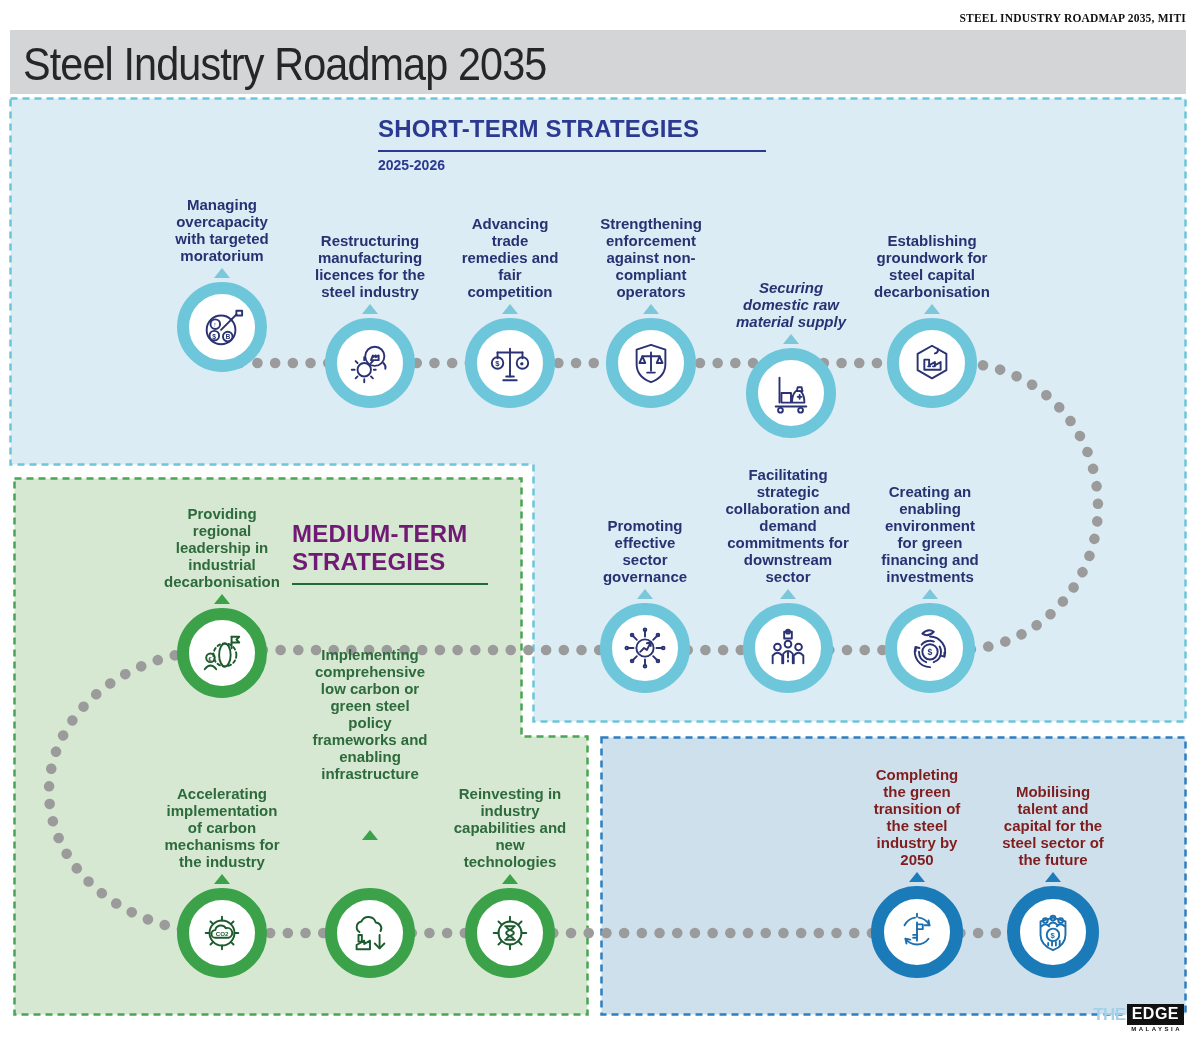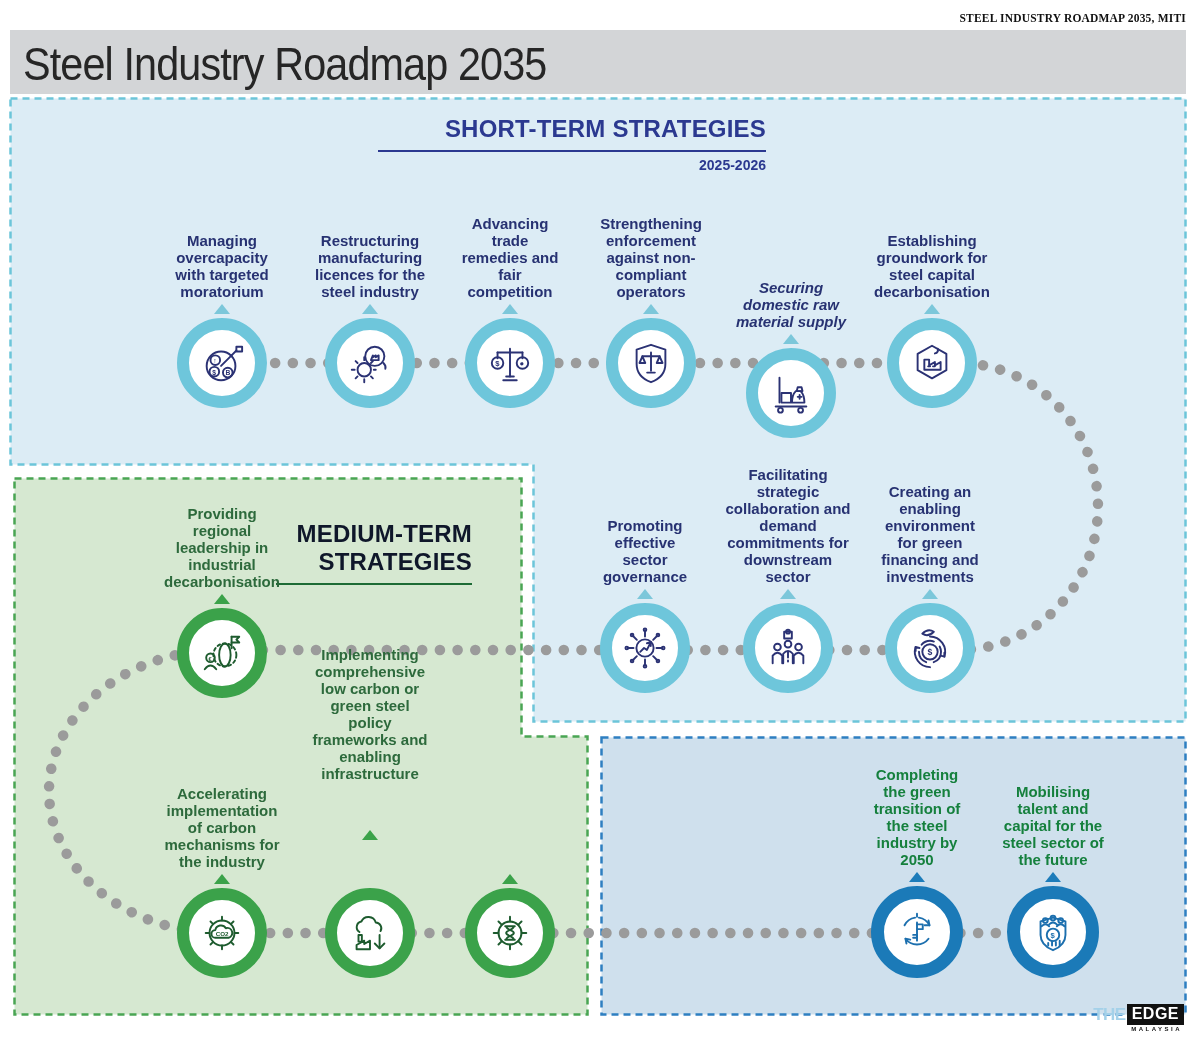--- a/index.html
+++ b/index.html
@@ -8,44 +8,44 @@
 
   .credit{position:absolute;top:12px;right:14px;font-family:"Liberation Serif", serif;
           font-size:11.5px;font-weight:bold;letter-spacing:.2px;color:#111;}
 
   .header-band{position:absolute;left:10px;top:30px;width:1176px;height:64px;background:#d3d5d7;text-decoration:underline;}
   .header-band .title{position:absolute;left:13px;top:6px;font-size:47px;color:#262626;
           letter-spacing:-1px;transform:scaleX(.88);transform-origin:left center;white-space:nowrap;}
 
   svg.layer{position:absolute;left:0;top:0;}
 
-  .sec-head{position:absolute;text-align:right;}
+  .sec-head{position:absolute;text-align:left;}
   .sec-title{font-weight:bold;font-size:24px;letter-spacing:.2px;padding-bottom:7px;margin-bottom:5px;}
   .sec-period{font-weight:bold;font-size:14px;}
   .st-head{left:378px;top:115px;width:388px;color:#2b3990;}
   .st-head .sec-title{border-bottom:2px solid #2b3990;white-space:nowrap;}
-  .md-head{left:276px;top:520px;width:196px;color:#0f172a;}
+  .md-head{left:292px;top:520px;width:196px;color:#701a75;}
   .md-head .sec-title{border-bottom:2px solid #1d6b35;}
   .lt-head{left:628px;top:795px;width:188px;color:#1b75bd;}
   .lt-head .sec-title{border-bottom:2px solid #1b75bd;}
 
   .item{position:absolute;display:flex;flex-direction:column;align-items:center;gap:4px;
         transform:translateX(-50%);}
   .lbl{font-weight:bold;font-size:15px;line-height:17px;text-align:center;}
   .tri{width:0;height:0;border-left:8px solid transparent;border-right:8px solid transparent;
        border-bottom:10px solid;}
   .ring{box-sizing:border-box;width:90px;height:90px;border-radius:50%;background:#fff;
         display:flex;align-items:center;justify-content:center;}
   .st .lbl{color:#273272;}
   .st .tri{border-bottom-color:#7cc7da;}
   .st .ring{border:12px solid #6ec6db;color:#2b3274;}
   .md .lbl{color:#2d6a3c;}
   .md .tri{border-bottom-color:#3ba24a;}
   .md .ring{border:12px solid #3ba24a;color:#1d5b2e;}
-  .lt .lbl{color:#15803d;}
+  .lt .lbl{color:#7f1d1d;}
   .lt .tri{border-bottom-color:#1d7cba;}
   .lt .ring{width:92px;height:92px;border:13px solid #1b7ab8;color:#1c6fae;}
 
   .ic{width:46px;height:46px;stroke:currentColor;fill:none;stroke-width:2;
       stroke-linecap:round;stroke-linejoin:round;}
   .ic text{stroke:none;fill:currentColor;font-weight:bold;font-family:"Liberation Sans",sans-serif;}
 
   .logo{position:absolute;right:16px;bottom:6px;display:flex;flex-direction:column;align-items:flex-end;}
   .logo-row{display:flex;align-items:center;}
   .logo-the{color:#a4d1e9;font-weight:bold;font-size:17px;letter-spacing:-.5px;margin-right:1px;}
@@ -72,21 +72,21 @@
   </div>
 
   <div class="sec-head st-head">
     <div class="sec-title">SHORT-TERM STRATEGIES</div>
     <div class="sec-period">2025-2026</div>
   </div>
   <div class="sec-head md-head">
     <div class="sec-title">MEDIUM-TERM STRATEGIES</div>
   </div>
 
-  <div class="item st" style="left:222px;bottom:630px;align-items:center;">
+  <div class="item st" style="left:222px;bottom:666px;align-items:center;">
     <div class="lbl" style="width:122px">Managing overcapacity with targeted moratorium</div>
     <div class="tri"></div>
     <div class="ring">
       <svg class="ic" viewBox="0 0 48 48">
         <circle cx="23" cy="27" r="15"></circle>
           <line x1="23" y1="27" x2="34" y2="16"></line>
         <line x1="34" y1="16" x2="39" y2="11"></line>
           <path d="M39,7 h6 v5 h-6 z"></path>
         <circle cx="17" cy="21" r="5"></circle>
           <text x="14.8" y="24" font-size="7">↑</text>
@@ -262,20 +262,21 @@
       <svg class="ic" viewBox="0 0 48 48">
         <path d="M13,23 a6,6 0 0 1 2,-11 a8,8 0 0 1 15,1 a6,6 0 0 1 5,9"></path>
         <path d="M10,41 h14 v-9 l-6,3.5 v-3.5 l-8,4.5 z"></path>
         <rect x="12" y="26" width="3.5" height="7"></rect>
         <line x1="34" y1="26" x2="34" y2="40"></line>
           <path d="M29,35 l5,5 5,-5"></path>
       </svg>
     </div>
   </div>
   <div class="item md" style="left:510px;bottom:60px;">
+    <div class="lbl" style="width:114px">Reinvesting in industry capabilities and new technologies</div>
     <div class="tri"></div>
     <div class="ring">
       <svg class="ic" viewBox="0 0 48 48">
         <circle cx="24" cy="24" r="12"></circle>
         <path d="M24,12 v-5 M24,36 v5 M12,24 h-5 M36,24 h5 M15.5,15.5 l-3.5,-3.5 M32.5,32.5 l3.5,3.5 M15.5,32.5 l-3.5,3.5 M32.5,15.5 l3.5,-3.5"></path>
         <path d="M19,17 h10 M19,31 h10 M20,17 c0,4 8,4 8,7 c0,3 -8,3 -8,7 M28,17 c0,4 -8,4 -8,7 c0,3 8,3 8,7"></path>
       </svg>
     </div>
   </div>
 

